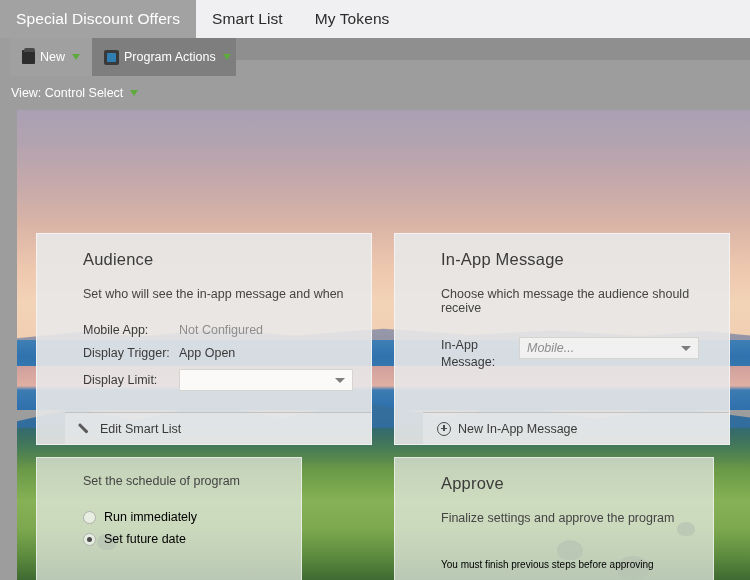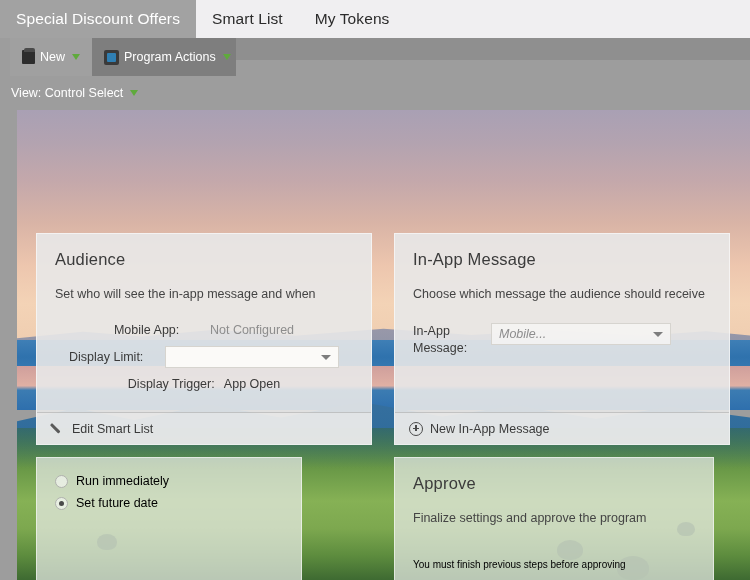--- a/index.html
+++ b/index.html
@@ -127,21 +127,21 @@
   .ph-tree.t1 { left: 540px; top: 430px; }
   .ph-tree.t2 { left: 600px; top: 446px; width:32px; height:24px; }
   .ph-tree.t3 { left: 80px;  top: 424px; width:20px; height:16px; }
   .ph-tree.t4 { left: 660px; top: 412px; width:18px; height:14px; }
 
   
   .panel {
     position: absolute;
     background: rgba(232,232,232,.90);
     border: 1px solid rgba(255,255,255,.55);
-    display: flex; flex-direction: column;
+    display: flex; flex-direction: column; padding-left: 28px;
   }
   .panel.translucent { background: rgba(233,236,232,.72); }
   .panel .pbody { flex: 1 1 auto; padding: 16px 18px 10px 18px; }
   .panel .pfoot {
     height: 32px; border-top: 1px solid rgba(150,150,150,.45);
     display:flex; align-items:center; padding-left: 14px;
     background: rgba(235,235,235,.55);
   }
   .ptitle {
     font-size: 16.5px; color: #3b3b3b; font-weight: normal;
@@ -150,21 +150,21 @@
   .pdesc { font-size: 12.5px; color: #444; margin-bottom: 22px; }
   .pdesc2 { font-size: 10px; color: #000000; margin-top: 34px; }
 
   
   #panel-audience { left: 36px;  top: 123px; width: 336px; height: 212px; }
   #panel-inapp    { left: 394px; top: 123px; width: 336px; height: 212px; }
   #panel-schedule { left: 36px;  top: 347px; width: 266px; height: 212px; }
   #panel-approve  { left: 394px; top: 347px; width: 320px; height: 212px; }
 
   
-  .frow { display: flex; align-items: center; margin-bottom: 9px; justify-content: center; }
+  .frow { display: flex; align-items: center; margin-bottom: 9px; }
   .flabel { font-size: 12.5px; color: #3a3a3a; width: 96px; flex: 0 0 auto; }
   .fval   { font-size: 12.5px; color: #3a3a3a; }
   .fval.muted { color: #8d8d8d; }
 
   .select {
     position: relative; height: 22px; background: #fbfaf8;
     border: 1px solid #d6d4cf;
     display: flex; align-items: center; padding: 0 20px 0 7px;
     font-size: 12.5px; color: #8d8d8d; font-style: italic;
   }
@@ -264,29 +264,29 @@
     <div class="panel" id="panel-audience">
       <div class="pbody">
         <div class="ptitle">Audience</div>
         <div class="pdesc">Set who will see the in-app message and when</div>
 
         <div class="frow">
           <span class="flabel">Mobile App:</span>
           <span class="fval muted">Not Configured</span>
         </div>
         <div class="frow">
+          <span class="flabel">Display Trigger:</span>
+          <span class="fval">App Open</span>
+        </div>
+        <div class="frow">
           <span class="flabel">Display Limit:</span>
           <div class="select sel-displaylimit">
             <span></span>
             <span class="dd"></span>
           </div>
-        </div>
-        <div class="frow">
-          <span class="flabel">Display Trigger:</span>
-          <span class="fval">App Open</span>
         </div>
       </div>
       <div class="pfoot">
         <div class="flink">
           <span class="ic-pencil"></span>
           <span>Edit Smart List</span>
         </div>
       </div>
     </div>
 
@@ -305,20 +305,21 @@
       <div class="pfoot">
         <div class="flink">
           <span class="ic-plus"></span>
           <span>New In-App Message</span>
         </div>
       </div>
     </div>
 
     <div class="panel translucent" id="panel-schedule">
       <div class="pbody">
+        <div class="pdesc">Set the schedule of program</div>
 
         <div class="radio-row">
           <span class="radio"></span>
           <span class="radio-lbl">Run immediately</span>
         </div>
         <div class="radio-row">
           <span class="radio on"></span>
           <span class="radio-lbl">Set future date</span>
         </div>
 

